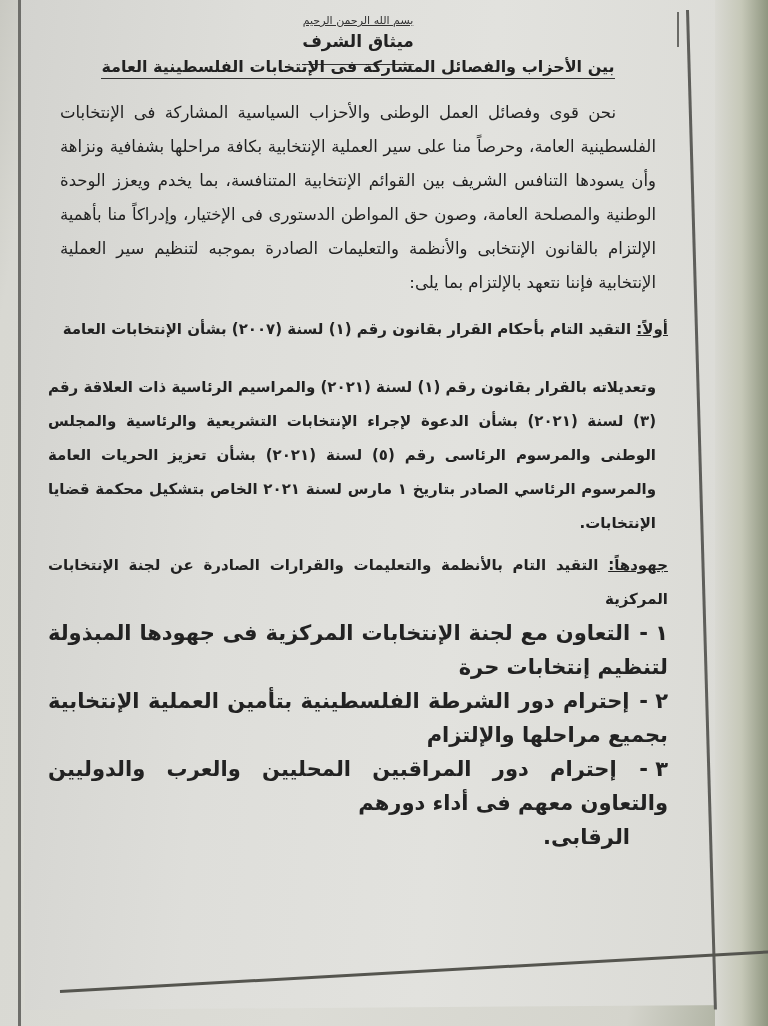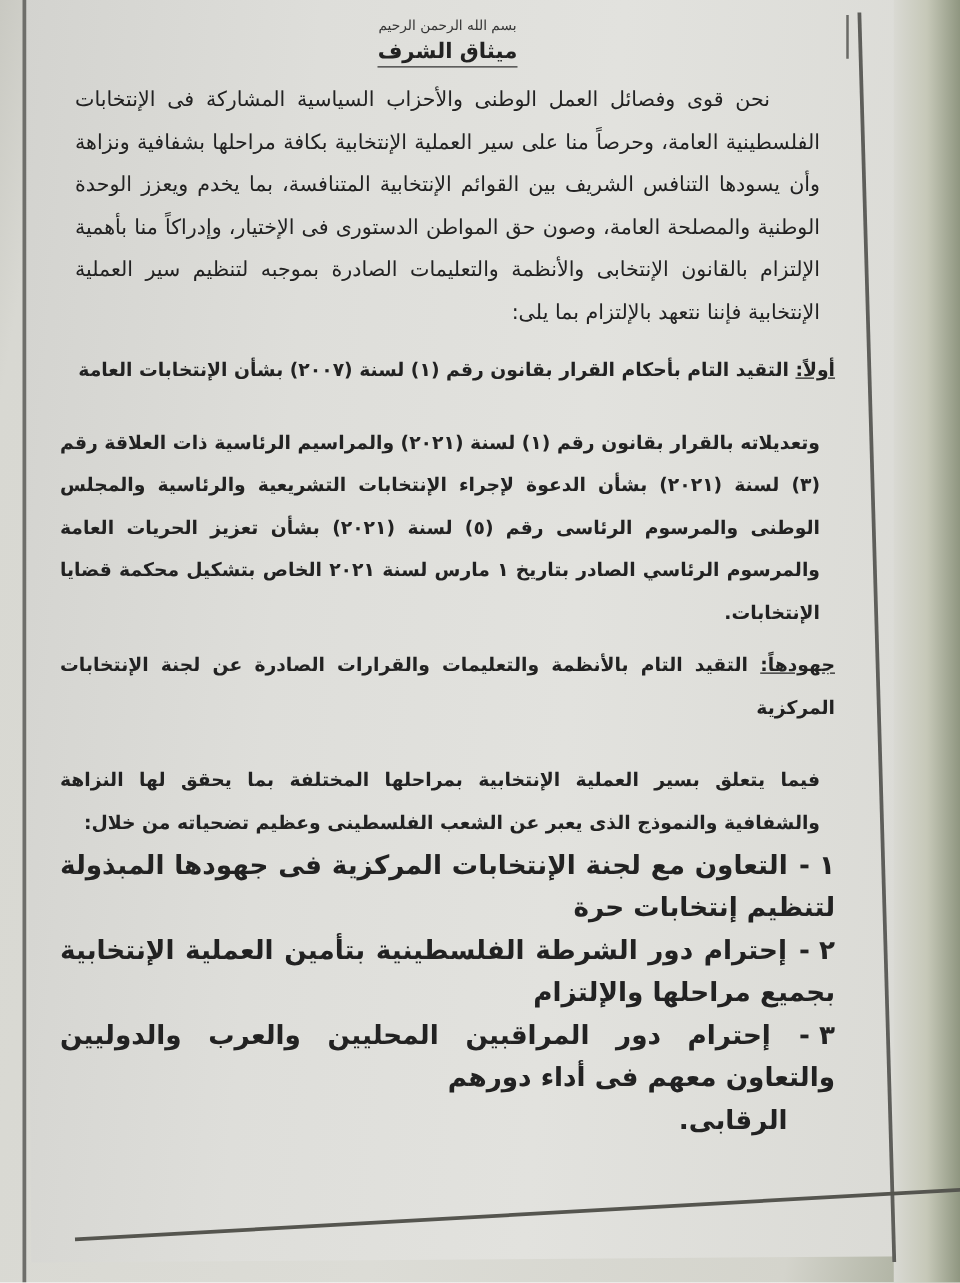--- a/index.html
+++ b/index.html
@@ -30,26 +30,26 @@
   }
   .edge-shadow {
     position:absolute; left:715px; top:0; width:53px; height:1026px;
     background: linear-gradient(90deg, #d9d9d3 0%, #c6c8b8 50%, #8f9680 100%);
   }
   .doc {
     position:absolute; left:48px; top:14px; width:620px;
     direction: rtl; color:#222;
   }
   .bismillah {
-    text-align:center; font-size:11px; margin:0 0 2px 0; color:#333;
+    text-align:center; font-size:11px; text-decoration:underline; margin:0 0 2px 0; color:#333;
   }
   .title {
     text-align:center; font-size:17px; font-weight:bold; margin:4px 0 2px 0;
   }
-  .title span { border-bottom:1.5px solid #333; padding-bottom:2px; }
+  .title span { border-bottom:1.5px solid #333; padding-bottom:13px; }
   .subtitle {
     text-align:center; font-size:16px; font-weight:bold; margin:6px 0 20px 0;
   }
   .subtitle span { border-bottom:1.5px solid #333; padding-bottom:2px; }
   p.para {
     margin:12px; font-size:16.5px; font-weight:normal; line-height:34px; text-align:justify;
     text-indent: 40px;
   }
   .section { margin:0; font-size:15px; font-weight:bold; line-height:34px; text-align:justify; }
   .section .lbl { text-decoration:underline; }
@@ -69,35 +69,35 @@
 <div class="page"></div>
 <div class="edge-shadow"></div>
 <div class="frame-left"></div>
 <div class="frame-right"></div>
 <div class="frame-right-tick"></div>
 <div class="frame-bottom"></div>
 
 <div class="doc">
   <div class="bismillah">بسم الله الرحمن الرحيم</div>
   <div class="title"><span>ميثاق الشرف</span></div>
+  <div class="subtitle"><span>بين الأحزاب والفصائل المشاركة فى الإنتخابات الفلسطينية العامة</span></div>
 
   <p class="para">نحن قوى وفصائل العمل الوطنى والأحزاب السياسية المشاركة فى الإنتخابات الفلسطينية العامة، وحرصاً منا على سير العملية الإنتخابية بكافة مراحلها بشفافية ونزاهة وأن يسودها التنافس الشريف بين القوائم الإنتخابية المتنافسة، بما يخدم ويعزز الوحدة الوطنية والمصلحة العامة، وصون حق المواطن الدستورى فى الإختيار، وإدراكاً منا بأهمية الإلتزام بالقانون الإنتخابى والأنظمة والتعليمات الصادرة بموجبه لتنظيم سير العملية الإنتخابية فإننا نتعهد بالإلتزام بما يلى:</p>
 
   <div class="section">
     <span class="lbl">أولاً:</span>
     <span class="body">التقيد التام بأحكام القرار بقانون رقم (١) لسنة (٢٠٠٧) بشأن الإنتخابات العامة</span>
     <span class="cont">وتعديلاته بالقرار بقانون رقم (١) لسنة (٢٠٢١) والمراسيم الرئاسية ذات العلاقة رقم (٣) لسنة (٢٠٢١) بشأن الدعوة لإجراء الإنتخابات التشريعية والرئاسية والمجلس الوطنى والمرسوم الرئاسى رقم (٥) لسنة (٢٠٢١) بشأن تعزيز الحريات العامة والمرسوم الرئاسي الصادر بتاريخ ١ مارس لسنة ٢٠٢١ الخاص بتشكيل محكمة قضايا الإنتخابات.</span>
   </div>
 
   <div class="gap"></div>
 
   <div class="section">
     <span class="lbl">جهودهاً:</span>
     <span class="body">التقيد التام بالأنظمة والتعليمات والقرارات الصادرة عن لجنة الإنتخابات المركزية</span>
-    <span class="cont">فيما يتعلق بسير العملية الإنتخابية بمراحلها المختلفة بما يحقق لها النزاهة والشفافية والنموذج الذى يعبر عن الشعب الفلسطينى وعظيم تضحياته من خلال:</span>
   </div>
 
   <ol class="items">
     <li>
       <span class="num">١ -</span>
       <span>التعاون مع لجنة الإنتخابات المركزية فى جهودها المبذولة لتنظيم إنتخابات حرة</span>
     </li>
     <li>
       <span class="num">٢ -</span>
       <span>إحترام دور الشرطة الفلسطينية بتأمين العملية الإنتخابية بجميع مراحلها والإلتزام</span>

